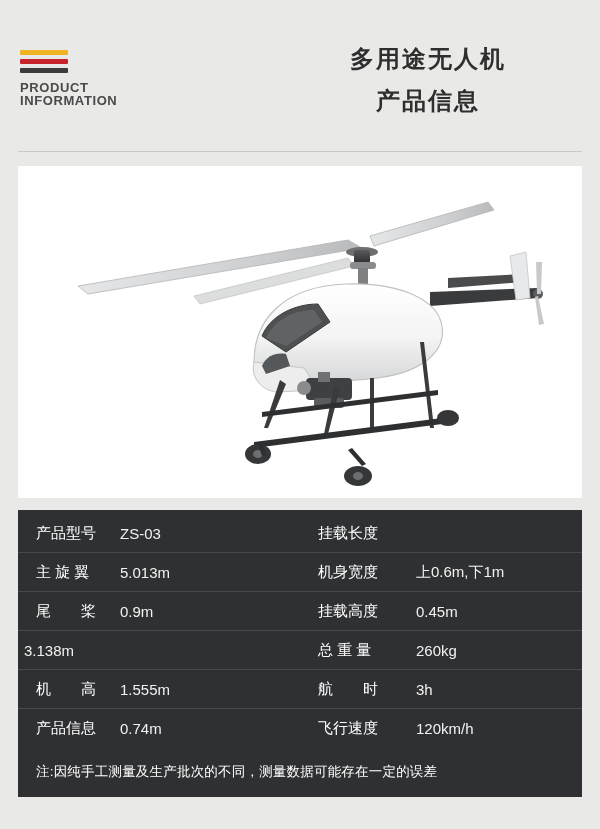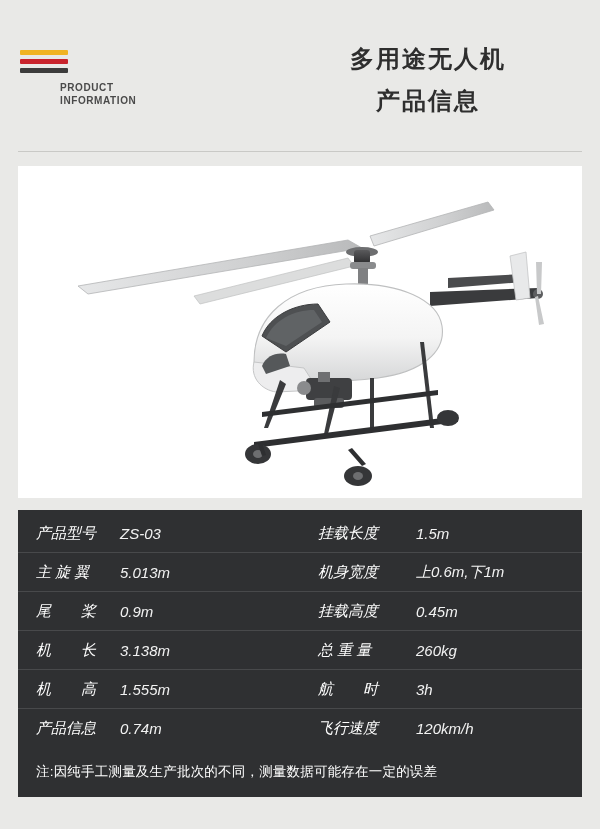--- a/index.html
+++ b/index.html
@@ -43,26 +43,25 @@
   .bar {
     height: 5px;
     border-radius: 1px;
     margin-bottom: 4px;
   }
   .bar.b1 { background: #f0b323; width: 48px; }
   .bar.b2 { background: #c8232c; width: 48px; }
   .bar.b3 { background: #3c3c3c; width: 48px; }
   .brand-text {
     margin-top: 8px;
-    font-size: 10px;
+    font-size: 13px;
     letter-spacing: 0.6px;
     color: #4a4a4a;
     line-height: 13px;
     font-weight: bold;
-    margin-left: 40px;
   }
   .title-block {
     position: absolute;
     right: 22px;
     top: 38px;
     text-align: center;
     width: 300px;
   }
   .title-main, .title-sub {
     color: #2e2e2e;
@@ -103,21 +102,20 @@
   .spec-table {
     margin: 12px 18px 0 18px;
     background: #2f3032;
     color: #ffffff;
     padding: 4px 0 2px 0;
   }
   .spec-row {
     display: flex;
     align-items: flex-start;
     border-bottom: 1px solid #48494b;
-    font-style: italic;
   }
   .spec-row:last-of-type { border-bottom: none; }
   .cell {
     display: flex;
     align-items: center;
     height: 38px;
     box-sizing: border-box;
     font-size: 15px;
   }
   .lbl {
@@ -246,21 +244,20 @@
 
   <div class="spec-table">
 
     <div class="spec-row">
       <div class="col-left">
         <div class="cell lbl">产品型号</div>
         <div class="cell val">ZS-03</div>
       </div>
       <div class="col-right">
         <div class="cell lbl">挂载长度</div>
-        <div class="cell val">1.5m</div>
       </div>
     </div>
 
     <div class="spec-row">
       <div class="col-left">
         <div class="cell lbl">主 旋 翼</div>
         <div class="cell val">5.013m</div>
       </div>
       <div class="col-right">
         <div class="cell lbl">机身宽度</div>
@@ -274,21 +271,20 @@
         <div class="cell val">0.9m</div>
       </div>
       <div class="col-right">
         <div class="cell lbl">挂载高度</div>
         <div class="cell val">0.45m</div>
       </div>
     </div>
 
     <div class="spec-row">
       <div class="col-left">
-        <div class="cell lbl">机　　长</div>
         <div class="cell val">3.138m</div>
       </div>
       <div class="col-right">
         <div class="cell lbl">总 重 量</div>
         <div class="cell val">260kg</div>
       </div>
     </div>
 
     <div class="spec-row">
       <div class="col-left">

